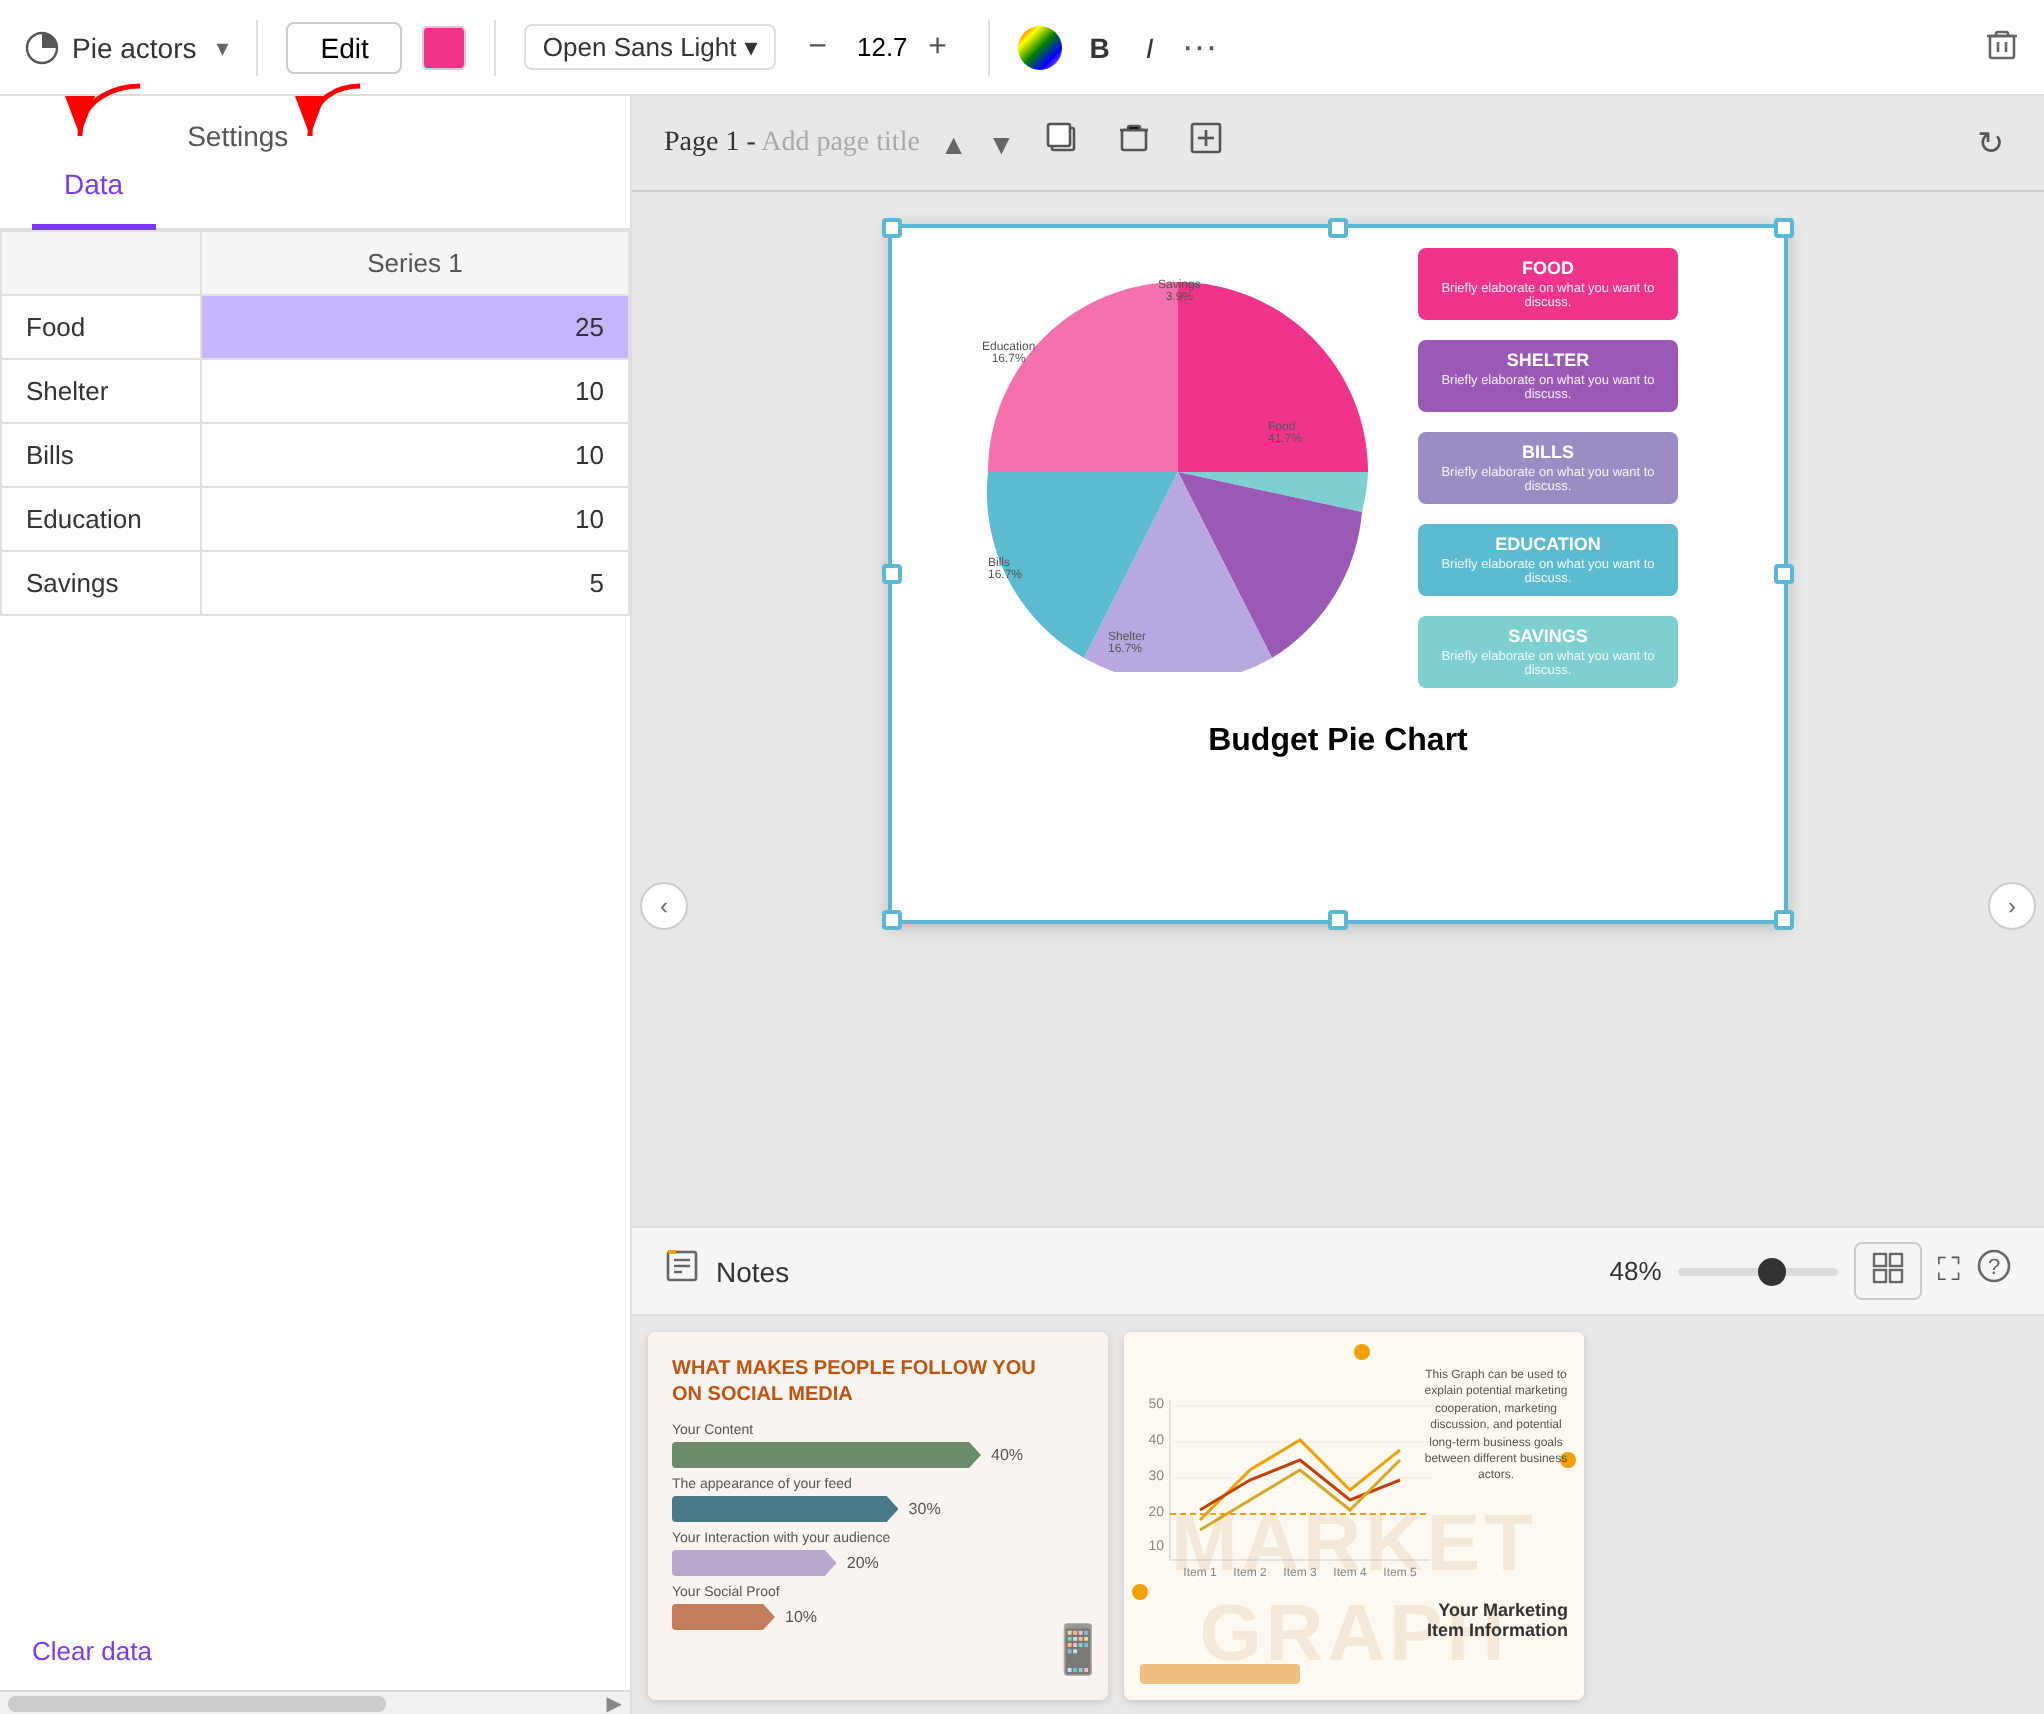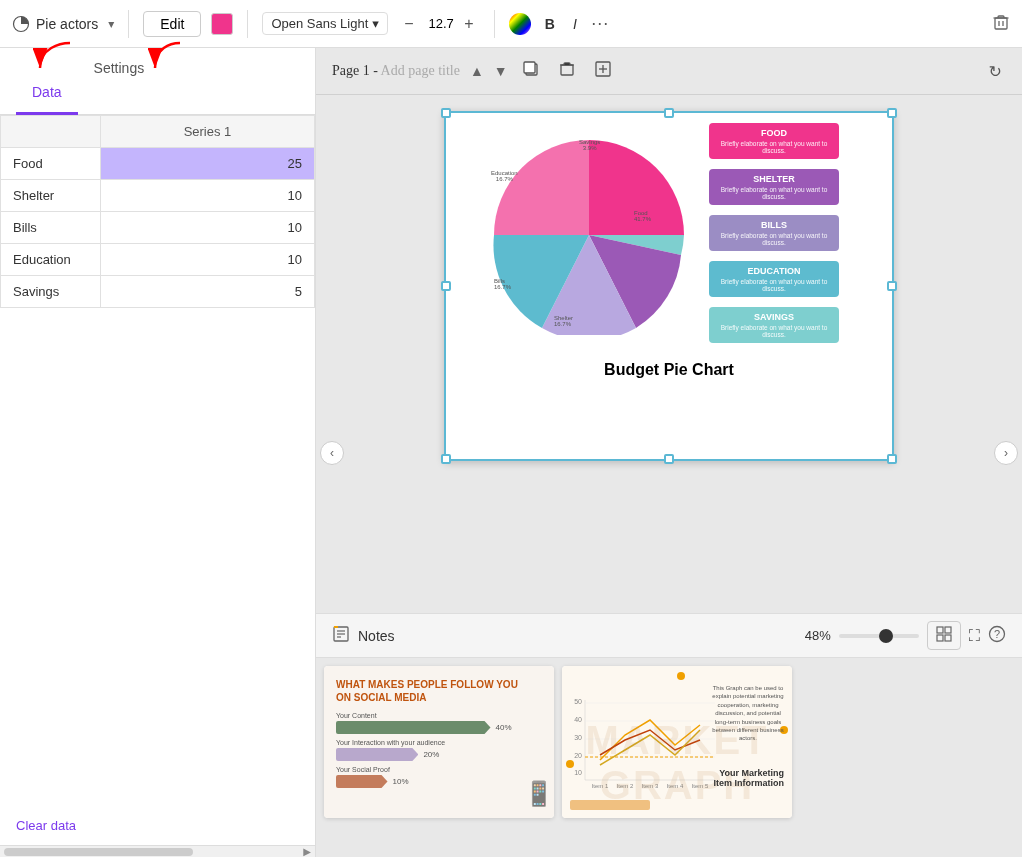--- a/index.html
+++ b/index.html
@@ -304,21 +304,21 @@
       background: #e8e8e8;
       border-top: 1px solid #ddd;
       display: flex;
       gap: 8px;
       padding: 8px;
       overflow-x: auto;
     }
 
     .slide-thumbnail {
       width: 230px;
-      height: 152px;
+      height: 184px;
       background: #fff;
       border-radius: 4px;
       overflow: hidden;
       box-shadow: 0 1px 4px rgba(0,0,0,0.15);
       flex-shrink: 0;
       cursor: pointer;
       position: relative;
     }
 
     
@@ -664,20 +664,27 @@
           </div>
           <div id="social-bars">
               <div style="margin-bottom: 5px;">
       <div style="font-size:7px; color:#555; margin-bottom:2px;">Your Content</div>
       <div style="display:flex; align-items:center; gap:5px;">
         <div style="width:75%; height:13px; background:#6b8c6b; border-radius:2px; clip-path:polygon(0 0, calc(100% - 6px) 0, 100% 50%, calc(100% - 6px) 100%, 0 100%);"></div>
         <span style="font-size:8px; color:#555;">40%</span>
       </div>
     </div>
               <div style="margin-bottom: 5px;">
+      <div style="font-size:7px; color:#555; margin-bottom:2px;">The appearance of your feed</div>
+      <div style="display:flex; align-items:center; gap:5px;">
+        <div style="width:55%; height:13px; background:#4a7a8a; border-radius:2px; clip-path:polygon(0 0, calc(100% - 6px) 0, 100% 50%, calc(100% - 6px) 100%, 0 100%);"></div>
+        <span style="font-size:8px; color:#555;">30%</span>
+      </div>
+    </div>
+              <div style="margin-bottom: 5px;">
       <div style="font-size:7px; color:#555; margin-bottom:2px;">Your Interaction with your audience</div>
       <div style="display:flex; align-items:center; gap:5px;">
         <div style="width:40%; height:13px; background:#b8a8cc; border-radius:2px; clip-path:polygon(0 0, calc(100% - 6px) 0, 100% 50%, calc(100% - 6px) 100%, 0 100%);"></div>
         <span style="font-size:8px; color:#555;">20%</span>
       </div>
     </div>
               <div style="margin-bottom: 5px;">
       <div style="font-size:7px; color:#555; margin-bottom:2px;">Your Social Proof</div>
       <div style="display:flex; align-items:center; gap:5px;">
         <div style="width:25%; height:13px; background:#c47c5c; border-radius:2px; clip-path:polygon(0 0, calc(100% - 6px) 0, 100% 50%, calc(100% - 6px) 100%, 0 100%);"></div>

